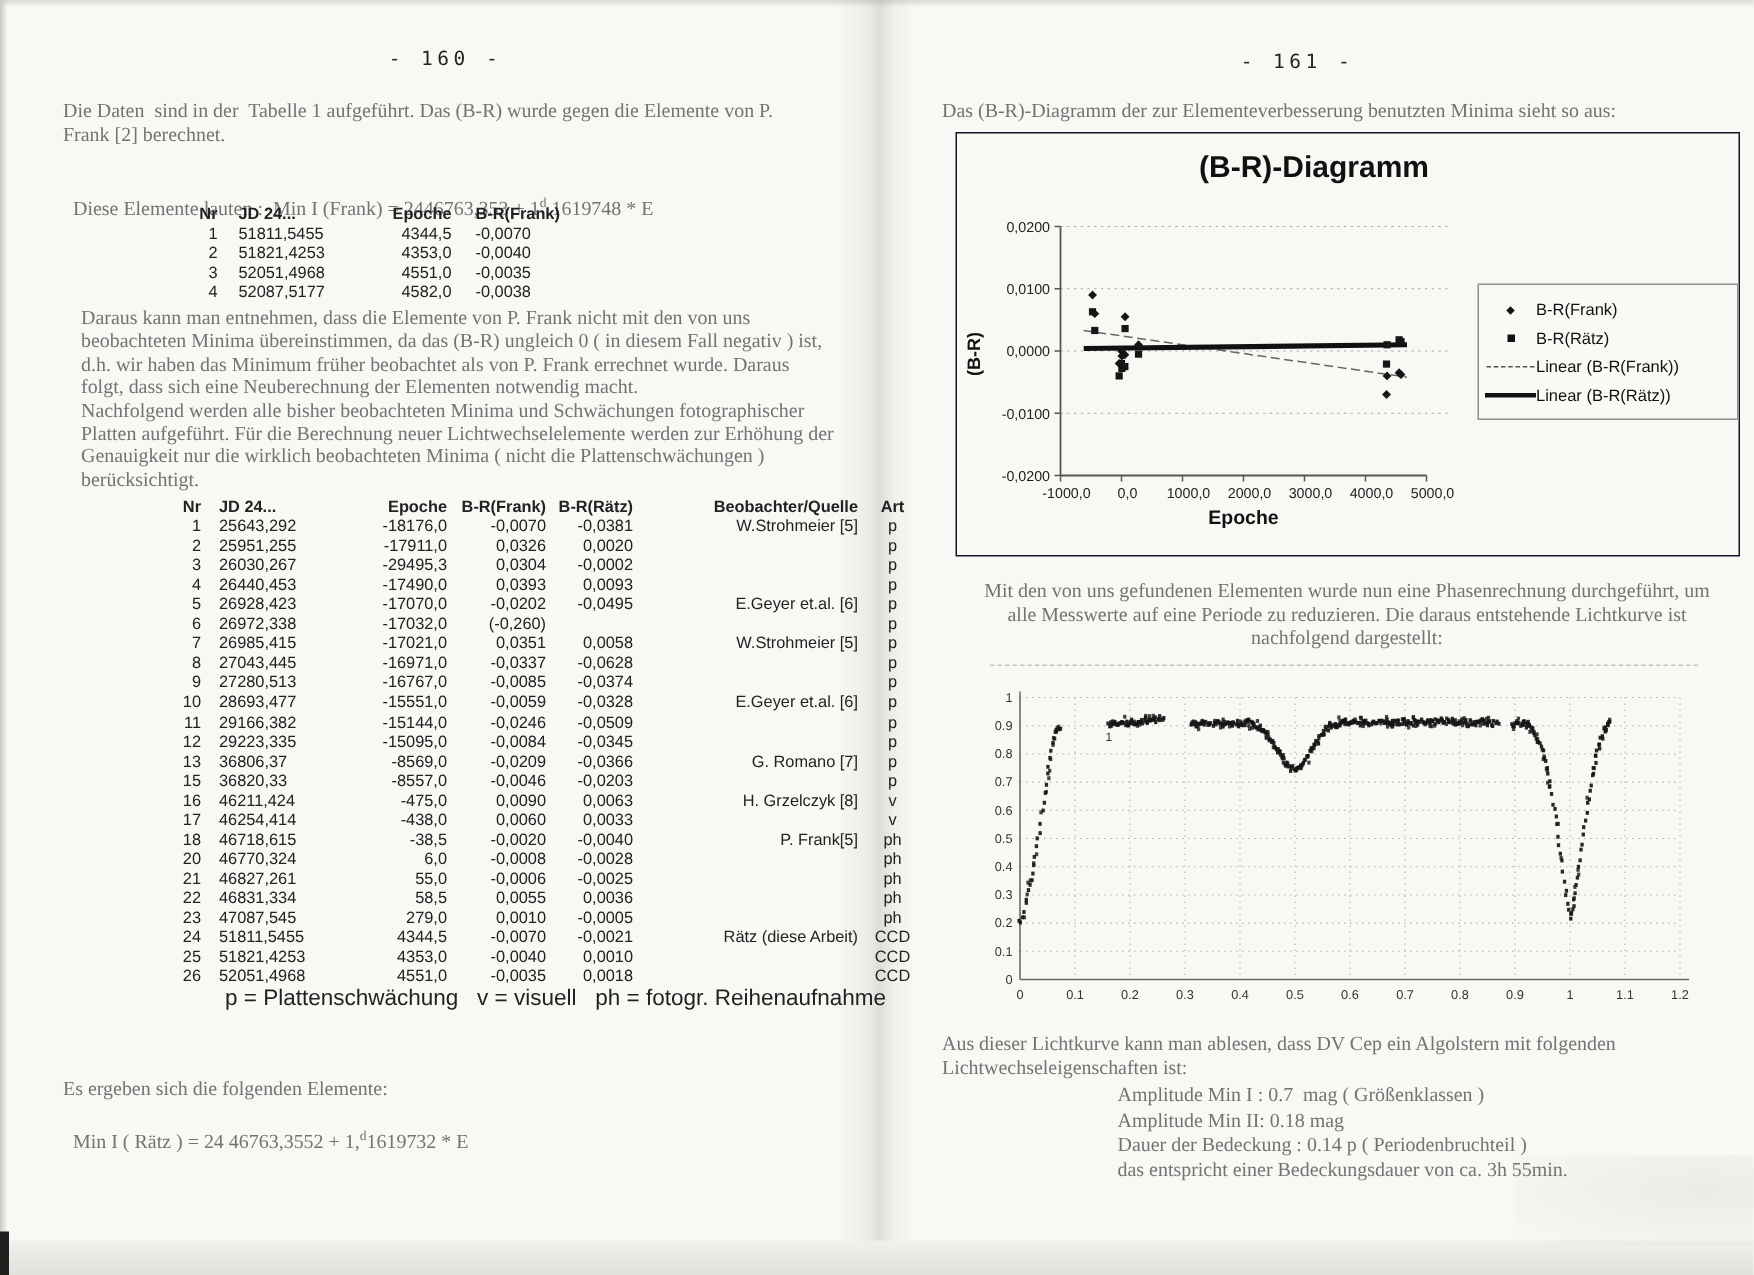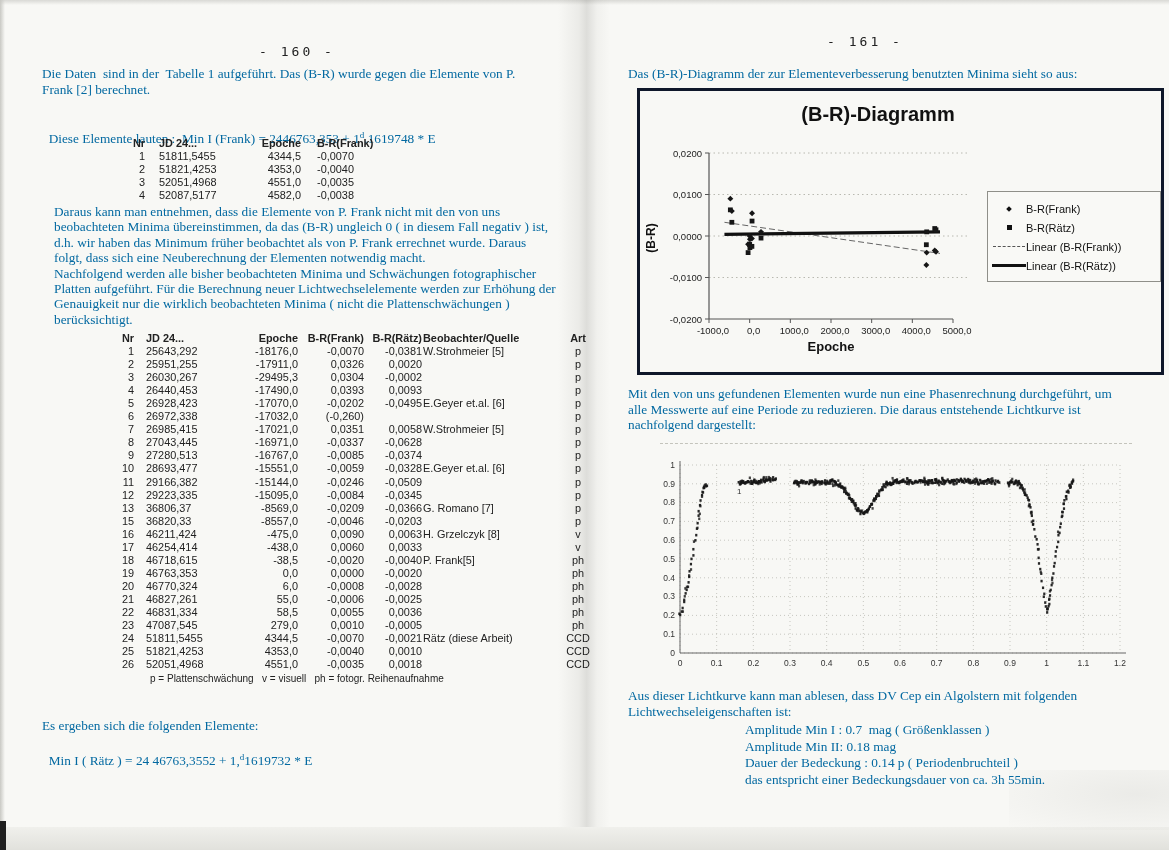--- a/index.html
+++ b/index.html
@@ -2,45 +2,45 @@
 <html><head>
 <meta charset="utf-8">
 <style>
   html,body{margin:0;padding:0;}
   body{
     width:1169px;height:850px;position:relative;overflow:hidden;
     background:#f8f8f5;
     font-family:"Liberation Serif",serif;color:#1b1b1b;
   }
   .abs{position:absolute;}
-  .para{white-space:pre-wrap;font-size:13.3px;line-height:15.6px;color:#0369a1;font-family:Liberation Serif, serif;}
+  .para{white-space:pre-wrap;font-size:13.3px;line-height:15.6px;color:#737373;font-family:Liberation Serif, serif;}
   .pageno{font-family:"DejaVu Sans Mono",monospace;font-size:13px;letter-spacing:3px;color:#222;}
   sup{font-size:9px;}
   
   table.dtable{border-collapse:collapse;font-family:"Liberation Sans",sans-serif;
     font-size:10.9px;color:#222;}
   table.dtable th{font-weight:bold;}
   table.dtable th,table.dtable td{padding:0;line-height:13.05px;white-space:pre;}
   
   .bt .c0{min-width:22px;text-align:right;}
   .bt .c1{padding-left:12px;text-align:left;min-width:80px;}
   .bt .c2{min-width:72px;text-align:right;}
   .bt .c3{min-width:66px;text-align:right;}
   .bt .c4{min-width:58px;text-align:right;}
-  .bt .c5{padding-left:1px;text-align:left;min-width:132px;}
+  .bt .c5{padding-left:18px;text-align:right;min-width:132px;}
   .bt .c6{padding-left:8px;text-align:center;min-width:30px;}
   
   .st .c0{min-width:20px;text-align:right;}
   .st .c1{padding-left:14px;text-align:left;min-width:78px;}
   .st .c2{min-width:64px;text-align:right;}
   .st .c3{padding-left:16px;text-align:left;min-width:70px;}
-  .footnote{font-family:"Liberation Sans",sans-serif;font-size:10px;color:#222;
+  .footnote{font-family:"Liberation Sans",sans-serif;font-size:15px;color:#222;
     white-space:pre;margin:1px 0 0 38px;line-height:13px;}
   
-  .br-chart{left:637px;top:88px;width:521px;height:281px;border:3px solid #0f172a;background:transparent;}
+  .br-chart{left:637px;top:88px;width:521px;height:281px;border:1px solid #0f172a;background:transparent;}
   .br-title{left:0;top:12px;width:476px;text-align:center;
     font-family:"Liberation Sans",sans-serif;font-weight:bold;font-size:20px;color:#111;}
   .br-ylab{left:-44px;top:140px;width:110px;text-align:center;transform:rotate(-90deg);
     font-family:"Liberation Sans",sans-serif;font-weight:bold;font-size:12px;color:#111;}
   .br-xlab{left:63px;top:248px;width:256px;text-align:center;
     font-family:"Liberation Sans",sans-serif;font-weight:bold;font-size:13px;color:#111;}
   .br-legend{left:347px;top:100px;width:164px;border:1px solid #8f8f89;
     padding:7px 4px 6px 4px;background:rgba(250,250,247,0.6);
     font-family:"Liberation Sans",sans-serif;font-size:11px;color:#111;}
   .lg-row{display:flex;align-items:center;height:19px;}
@@ -68,21 +68,21 @@
 <body>
 
 <div class="abs edge-top"></div>
 <div class="abs edge-left"></div>
 <div class="abs fold"></div>
 <div class="abs band-bottom"></div>
 <div class="abs notch"></div>
 <div class="abs shade-br"></div>
 <div class="abs curve-topline"></div>
 
-<div class="abs pageno" style="left:252px;top:32px;width:90px;text-align:center;margin-top:12px;">-  160  -</div>
+<div class="abs pageno" style="left:252px;top:32px;width:90px;text-align:center;">-  160  -</div>
 
 <div class="abs para" style="left:42px;top:66px;width:540px;">Die Daten  sind in der  Tabelle 1 aufgeführt. Das (B-R) wurde gegen die Elemente von P.
 Frank [2] berechnet.</div>
 
 <div class="abs para" style="left:42px;top:112px;width:540px;">
   <span>Diese Elemente lauten :  Min I (Frank) = 2446763,353 + 1</span><sup>d</sup><span>.1619748 * E</span>
 </div>
 
 <div class="abs" style="left:125px;top:137px;">
   <table class="dtable st" id="small-table">
@@ -290,29 +290,20 @@
           <td class="c5"></td>
           <td class="c6">v</td>
         </tr>
         <tr>
           <td class="c0">18</td>
           <td class="c1">46718,615</td>
           <td class="c2">-38,5</td>
           <td class="c3">-0,0020</td>
           <td class="c4">-0,0040</td>
           <td class="c5">P. Frank[5]</td>
-          <td class="c6">ph</td>
-        </tr>
-        <tr>
-          <td class="c0">19</td>
-          <td class="c1">46763,353</td>
-          <td class="c2">0,0</td>
-          <td class="c3">0,0000</td>
-          <td class="c4">-0,0020</td>
-          <td class="c5"></td>
           <td class="c6">ph</td>
         </tr>
         <tr>
           <td class="c0">20</td>
           <td class="c1">46770,324</td>
           <td class="c2">6,0</td>
           <td class="c3">-0,0008</td>
           <td class="c4">-0,0028</td>
           <td class="c5"></td>
           <td class="c6">ph</td>
@@ -469,21 +460,21 @@
       </div>
       <div class="lg-row">
         <span class="lg-marker">
           <span class="mk-thick"></span>
         </span>
         <span>Linear (B-R(Rätz))</span>
       </div>
     </div>
 </div>
 
-<div class="abs para" style="left:628px;top:386px;width:540px;">Mit den von uns gefundenen Elementen wurde nun eine Phasenrechnung durchgeführt, um
+<div class="abs para" style="left:628px;top:386px;width:540px;text-align:center;">Mit den von uns gefundenen Elementen wurde nun eine Phasenrechnung durchgeführt, um
 alle Messwerte auf eine Periode zu reduzieren. Die daraus entstehende Lichtkurve ist
 nachfolgend dargestellt:</div>
 
 <svg id="lc-svg" class="abs" style="left:655px;top:442px;" width="480" height="235">
     <line x1="25" y1="211" x2="465" y2="211" stroke="#b3b3aa" stroke-width="0.7" stroke-dasharray="1,3"></line>
     <line x1="25" y1="192.2" x2="465" y2="192.2" stroke="#b3b3aa" stroke-width="0.7" stroke-dasharray="1,3"></line>
     <line x1="25" y1="173.4" x2="465" y2="173.4" stroke="#b3b3aa" stroke-width="0.7" stroke-dasharray="1,3"></line>
     <line x1="25" y1="154.6" x2="465" y2="154.6" stroke="#b3b3aa" stroke-width="0.7" stroke-dasharray="1,3"></line>
     <line x1="25" y1="135.8" x2="465" y2="135.8" stroke="#b3b3aa" stroke-width="0.7" stroke-dasharray="1,3"></line>
     <line x1="25" y1="117" x2="465" y2="117" stroke="#b3b3aa" stroke-width="0.7" stroke-dasharray="1,3"></line>

